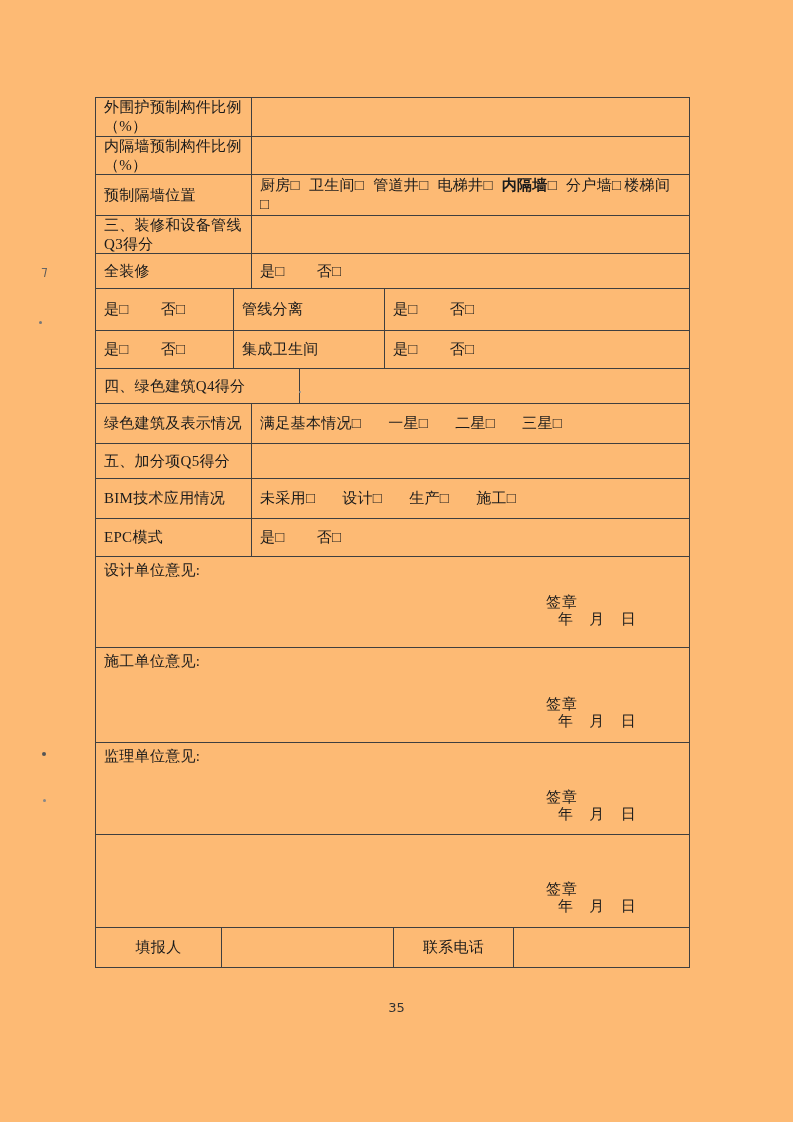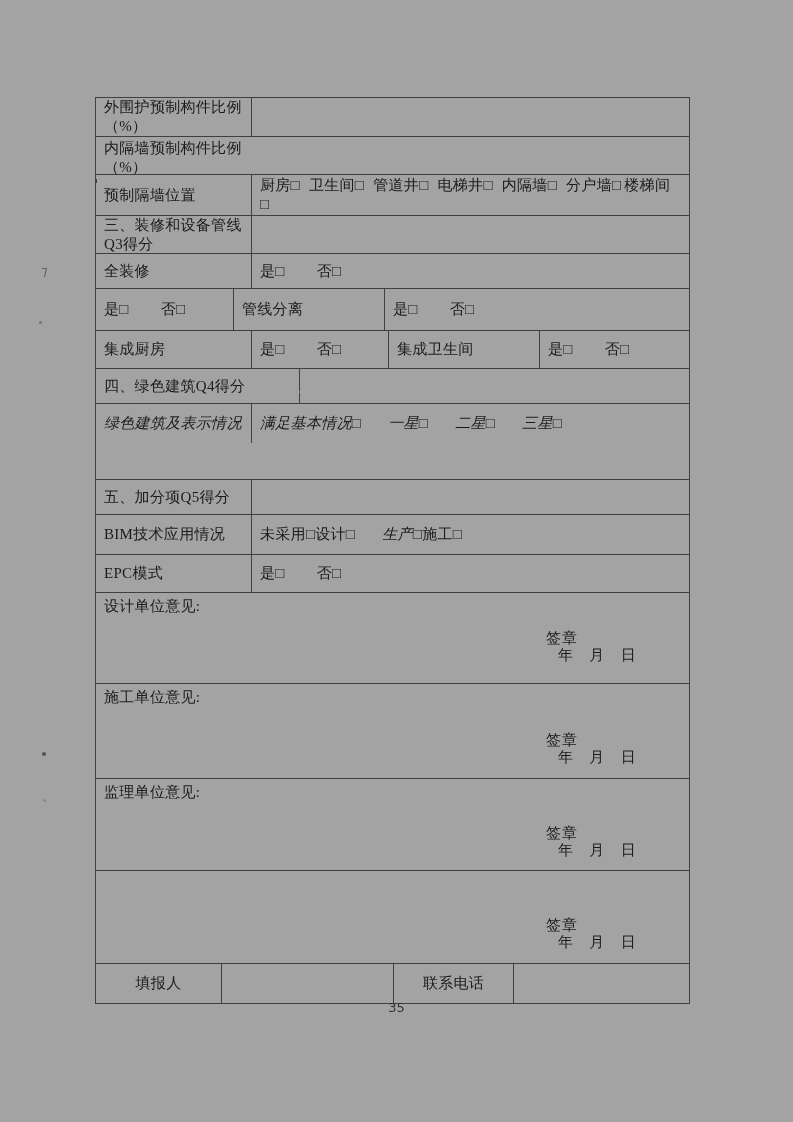--- a/index.html
+++ b/index.html
@@ -1,20 +1,20 @@
 <!DOCTYPE html>
 <html><head>
 <meta charset="utf-8">
 <style>
   html,body{margin:0;padding:0;background:#e8e8e8;}
   .page{
     position:relative;
     width:793px;height:1122px;
     margin:0 auto;
-    background:#a3a3a3;
+    background:#fdba74;
     font-family:"Liberation Serif","DejaVu Serif",serif;
     color:#1b1b1b;
     font-size:15px;
     overflow:hidden;
   }
   .table{
     position:absolute;left:95px;top:97px;width:595px;
     border:1px solid #3f3f3f;
     box-sizing:border-box;
   }
@@ -57,33 +57,33 @@
 
 <div class="page">
   <div class="table" id="tbl">
       <div class="trow" style="height: 38px;">
         <div class="cell lbl">
           <span>外围护预制构件比例</span>
           <div>（%）</div>
         </div>
         <div class="cell val"></div>
       </div>
-      <div class="trow" style="height: 38px; flex-direction: column;">
+      <div class="trow" style="height: 38px;">
         <div class="cell lbl">
           <span>内隔墙预制构件比例</span>
           <div>（%）</div>
         </div>
         <div class="cell val"></div>
       </div>
       <div class="trow" style="height: 41px;">
         <div class="cell lbl">
           <span>预制隔墙位置</span>
         </div>
         <div class="cell val">
-          <div class="opts breakall"><span style="margin-right: 9px;">厨房□</span><span style="margin-right: 9px;">卫生间□</span><span style="margin-right: 9px;">管道井□</span><span style="margin-right: 9px;">电梯井□</span><span style="margin-right: 9px;">内隔墙□</span><span style="margin-right: 3px;">分户墙□</span><span style="margin-right: 9px;">楼梯间□</span></div>
+          <div class="opts breakall"><span style="margin-right: 9px;">厨房□</span><span style="margin-right: 9px;">卫生间□</span><span style="margin-right: 9px;">管道井□</span><span style="margin-right: 9px;">电梯井□</span><span style="margin-right: 9px; font-weight: bold;">内隔墙□</span><span style="margin-right: 3px;">分户墙□</span><span style="margin-right: 9px;">楼梯间□</span></div>
         </div>
       </div>
       <div class="trow" style="height: 38px;">
         <div class="cell lbl">
           <span>三、装修和设备管线</span>
           <div>Q3得分</div>
         </div>
         <div class="cell val"></div>
       </div>
       <div class="trow" style="height: 35px;">
@@ -99,59 +99,56 @@
           <div class="opts"><span style="margin-right: 32px;">是□</span><span style="margin-right: 32px;">否□</span></div>
         </div>
         <div class="cell" style="width: 151px; flex: 0 0 auto;">
           <span>管线分离</span>
         </div>
         <div class="cell" style="flex: 1 1 0%;">
           <div class="opts"><span style="margin-right: 32px;">是□</span><span style="margin-right: 32px;">否□</span></div>
         </div>
       </div>
       <div class="trow" style="height: 38px;">
-        <div class="cell" style="width: 155px; flex: 0 0 auto;">
-          <span>集成厨房</span>
-        </div>
         <div class="cell" style="width: 137px; flex: 0 0 auto;">
           <div class="opts"><span style="margin-right: 32px;">是□</span><span style="margin-right: 32px;">否□</span></div>
         </div>
         <div class="cell" style="width: 151px; flex: 0 0 auto;">
           <span>集成卫生间</span>
         </div>
         <div class="cell" style="flex: 1 1 0%;">
           <div class="opts"><span style="margin-right: 32px;">是□</span><span style="margin-right: 32px;">否□</span></div>
         </div>
       </div>
       <div class="trow" style="height: 35px; gap: 48px;">
         <div class="cell lbl">
           <span>四、绿色建筑Q4得分</span>
         </div>
         <div class="cell val"></div>
       </div>
-      <div class="trow" style="height: 40px; font-style: italic;">
+      <div class="trow" style="height: 40px;">
         <div class="cell lbl">
           <span>绿色建筑及表示情况</span>
         </div>
         <div class="cell val">
           <div class="opts"><span style="margin-right: 27px;">满足基本情况□</span><span style="margin-right: 27px;">一星□</span><span style="margin-right: 27px;">二星□</span><span style="margin-right: 27px;">三星□</span></div>
         </div>
       </div>
-      <div class="trow" style="height: 35px; margin-top: 36px;">
+      <div class="trow" style="height: 35px;">
         <div class="cell lbl">
           <span>五、加分项Q5得分</span>
         </div>
         <div class="cell val"></div>
       </div>
       <div class="trow" style="height: 40px;">
         <div class="cell lbl">
           <span>BIM技术应用情况</span>
         </div>
         <div class="cell val">
-          <div class="opts"><span style="">未采用□</span><span style="margin-right: 27px;">设计□</span><span style=" font-style: italic;">生产□</span><span style="margin-right: 27px;">施工□</span></div>
+          <div class="opts"><span style="margin-right: 27px;">未采用□</span><span style="margin-right: 27px;">设计□</span><span style="margin-right: 27px;">生产□</span><span style="margin-right: 27px;">施工□</span></div>
         </div>
       </div>
       <div class="trow" style="height: 38px;">
         <div class="cell lbl">
           <span>EPC模式</span>
         </div>
         <div class="cell val">
           <div class="opts"><span style="margin-right: 32px;">是□</span><span style="margin-right: 32px;">否□</span></div>
         </div>
       </div>

